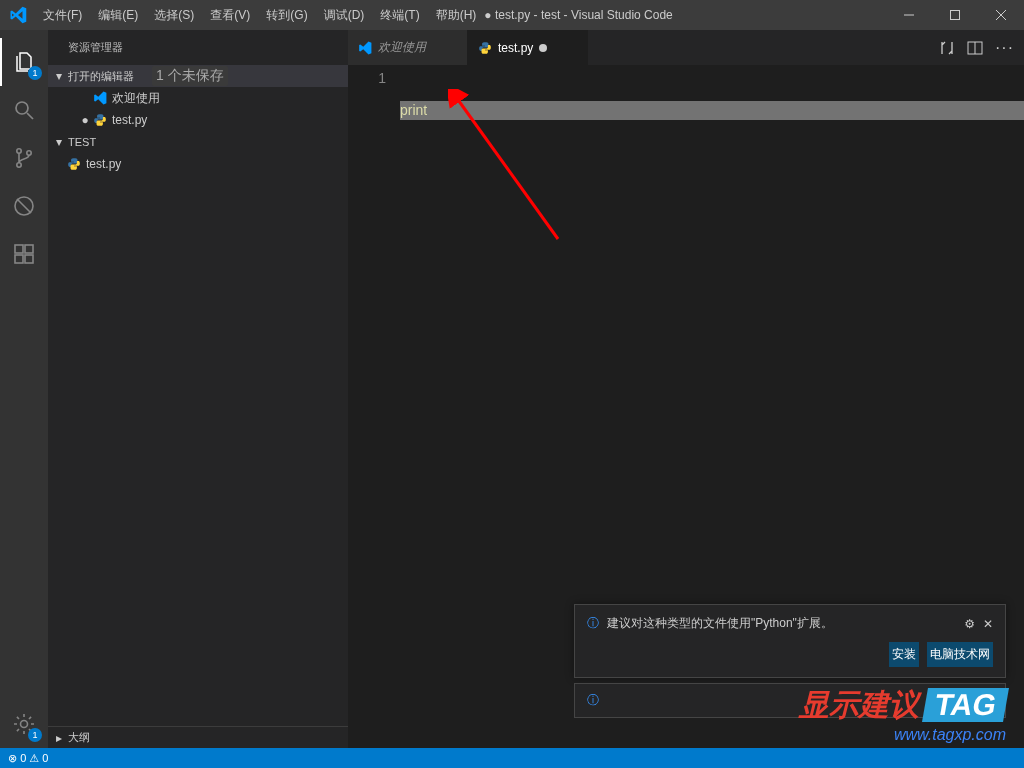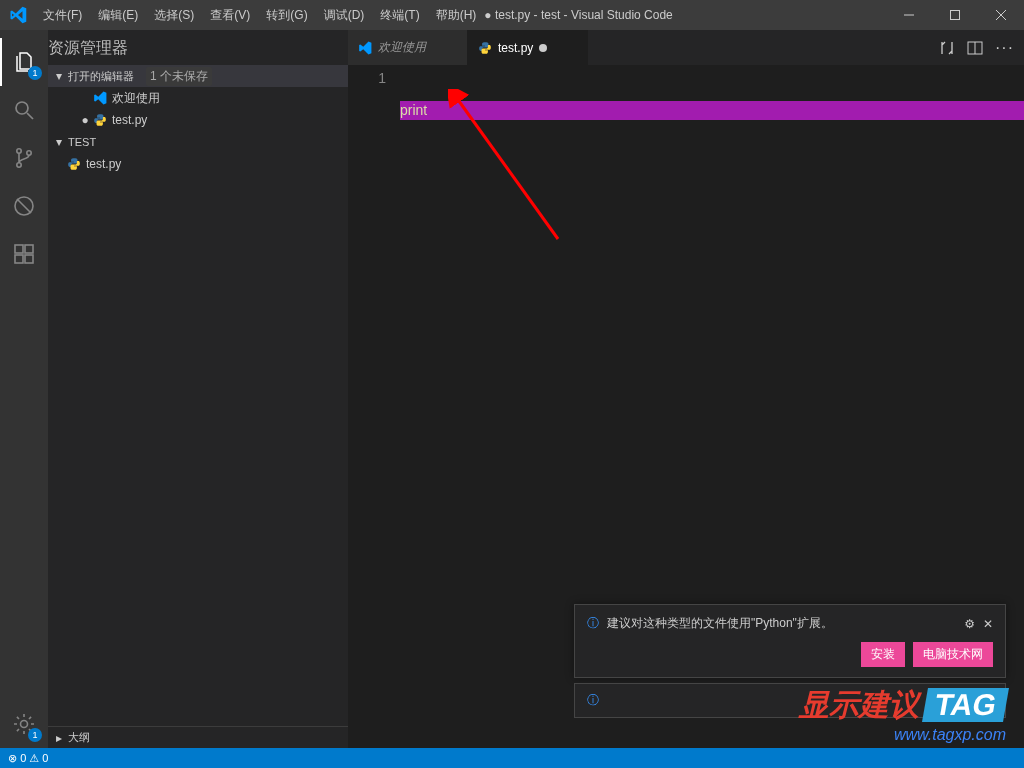--- a/index.html
+++ b/index.html
@@ -12,54 +12,54 @@
 .titlebar .winctrls { display: flex; }
 .titlebar .winctrls .wc { width: 46px; height: 30px; display: flex; align-items: center; justify-content: center; color: #ccc; cursor: pointer; }
 .body { display: flex; height: 718px; }
 .activity { width: 48px; background: #333333; display: flex; flex-direction: column; align-items: center; padding-top: 8px; }
 .activity .ab { width: 48px; height: 48px; display: flex; align-items: center; justify-content: center; color: #858585; cursor: pointer; position: relative; }
 .activity .ab.active { color: #fff; }
 .activity .ab.active::before { content: ''; position: absolute; left: 0; top: 0; bottom: 0; width: 2px; background: #fff; }
 .badge { position: absolute; bottom: 6px; right: 6px; background: #007acc; color: #fff; border-radius: 8px; font-size: 9px; min-width: 14px; height: 14px; line-height: 14px; text-align: center; padding: 0 3px; }
 .activity .spacer { flex: 1; }
 .sidebar { width: 300px; background: #252526; display: flex; flex-direction: column; }
-.sidebar .header { height: 35px; line-height: 35px; color: #bbb; font-size: 16px; }
+.sidebar .header { height: 35px; line-height: 35px; padding-left: 20px; color: #bbb; font-size: 11px; }
 .sect { display: flex; align-items: center; height: 22px; padding-left: 4px; color: #ccc; cursor: pointer; }
 .sect.hl { background: #37373d; }
 .sect .chev, .item .chev { width: 14px; display: inline-flex; justify-content: center; }
 .sect .lbl { font-weight: normal; text-transform: uppercase; font-size: 11px; margin-left: 2px; }
-.sect .meta { margin-left: 12px; font-size: 12px; color: #aaa; background: #3a3a3a; padding: 1px 4px; border-radius: 2px; }
+.sect .meta { margin-left: 18px; font-size: 14px; color: #aaa; background: #3a3a3a; padding: 1px 4px; border-radius: 2px; }
 .item { display: flex; align-items: center; height: 22px; padding-left: 18px; color: #ccc; cursor: pointer; }
 .item.deep { padding-left: 30px; }
 .item .dot { width: 14px; text-align: center; color: #ccc; }
 .item .ico { width: 16px; display: inline-flex; justify-content: center; margin-right: 4px; }
 .sidebar .filler { flex: 1; }
 .outline { border-top: 1px solid #3c3c3c; }
 .main { flex: 1; display: flex; flex-direction: column; background: #1e1e1e; position: relative; }
 .tabs { height: 35px; background: #252526; display: flex; align-items: stretch; }
 .tab { display: flex; align-items: center; padding: 0 10px; background: #2d2d2d; color: #969696; border-right: 1px solid #1e1e1e; cursor: pointer; gap: 6px; min-width: 120px; }
 .tab.active { background: #1e1e1e; color: #fff; }
 .tab .dirty { width: 8px; height: 8px; border-radius: 50%; background: #ccc; }
 .tabs .grow { flex: 1; }
 .tabs .actions { display: flex; align-items: center; gap: 12px; padding: 0 10px; color: #ccc; }
 .editor { flex: 1; display: flex; font-family: Consolas, monospace; font-size: 14px; position: relative; }
 .gutter { width: 52px; text-align: right; padding-right: 14px; color: #858585; padding-top: 4px; }
 .gutter .ln { height: 19px; line-height: 19px; }
 .code { flex: 1; padding-top: 4px; white-space: pre; }
 .code .cl { height: 19px; line-height: 19px; }
-.code .cl.hl { background: #a21caf; }
+.code .cl.hl { background: #737373; }
 .tok-fn { color: #dbdba8; }
 .arrow { position: absolute; left: 100px; top: 24px; pointer-events: none; }
 .notif { position: absolute; right: 18px; bottom: 70px; width: 432px; background: #252526; border: 1px solid #454545; box-shadow: 0 0 8px rgba(0,0,0,0.4); padding: 10px 12px; }
 .notif .row1 { display: flex; align-items: center; gap: 8px; }
 .notif .row1 .msg { flex: 1; color: #ccc; font-size: 12px; }
 .notif .row1 .ic { color: #3794ff; }
 .notif .row1 .cfg, .notif .row1 .cls { color: #ccc; cursor: pointer; }
 .notif .row2 { display: flex; justify-content: flex-end; gap: 8px; margin-top: 10px; }
-.notif .btn { background: #ec4899; color: #fff; padding: 4px 10px; font-size: 12px; cursor: pointer; }
+.notif .btn { background: #0c4a6e; color: #fff; padding: 4px 3px; font-size: 12px; cursor: pointer; }
 .notif2 { position: absolute; right: 18px; bottom: 30px; width: 432px; background: #252526; border: 1px solid #454545; padding: 8px 12px; display: flex; align-items: center; gap: 8px; }
 .notif2 .ic { color: #3794ff; }
 .notif2 .msg { flex: 1; color: #ccc; font-size: 12px; }
 .statusbar { height: 20px; background: #007acc; color: #fff; display: flex; align-items: center; font-size: 11px; padding: 0 8px; justify-content: space-between; }
 .statusbar .left, .statusbar .right { display: flex; align-items: center; gap: 10px; }
 .statusbar .seg { display: flex; align-items: center; gap: 3px; cursor: pointer; }
 .watermark { position: absolute; right: 18px; bottom: 4px; pointer-events: none; text-align: right; }
 .watermark .l1 { color: #e63b2e; font-size: 30px; font-weight: bold; font-style: italic; }
 .watermark .l1 .tag { display: inline-block; color: #fff; background: #2aa0d8; font-style: normal; padding: 0 10px; margin-left: 6px; transform: skew(-10deg); }
 .watermark .l2 { color: #3b82f6; font-size: 16px; font-style: italic; }

